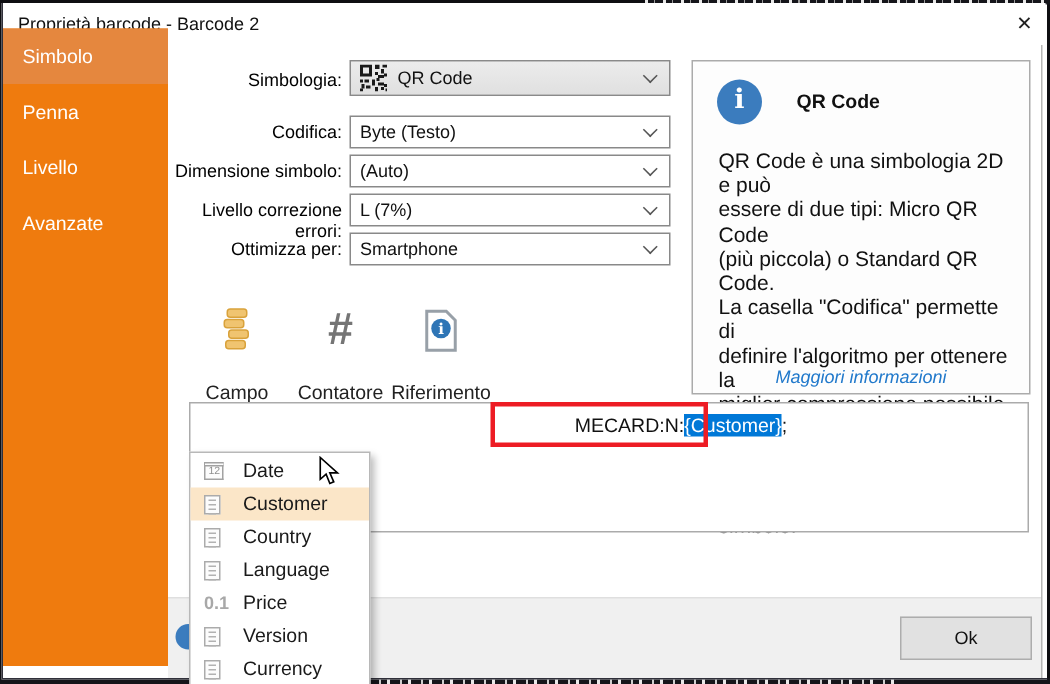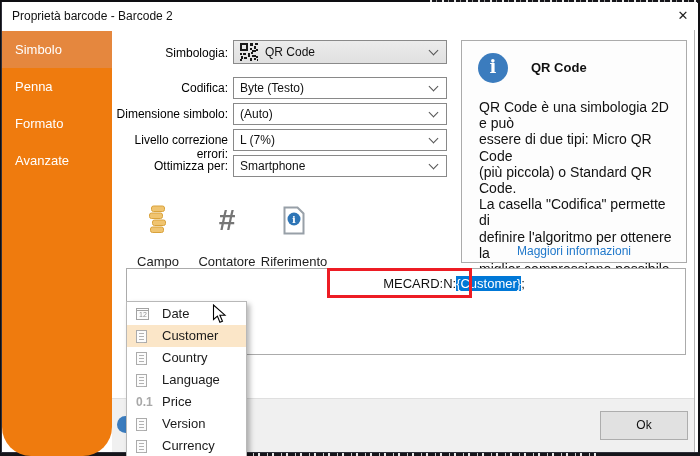--- a/index.html
+++ b/index.html
@@ -19,41 +19,41 @@
   .titlebar{position:absolute;left:2px;top:2px;width:695px;height:26px;background:#fff;}
   .title{position:absolute;left:10px;top:7px;font-size:12px;color:#111;}
   .close{position:absolute;left:668px;top:4px;width:26px;height:20px;text-align:center;
          font-size:13px;color:#222;line-height:20px;cursor:default;}
 
   
   .gutter-white{position:absolute;left:695px;top:3px;width:3px;height:449px;background:#fff;}
   .gutter-line{position:absolute;left:694px;top:30px;width:1px;height:422px;background:#b6b6b6;}
 
   
-  .sidebar{position:absolute;left:2px;top:31px;width:110px;height:425px;background:#ef7b0e;border-radius:29px;}
+  .sidebar{position:absolute;left:2px;top:19px;width:110px;height:425px;background:#ef7b0e;}
   .side-item{height:37px;line-height:37px;padding-left:13px;color:#fff;font-size:13px;cursor:default;}
   .side-item.selected{background:#e5873e;}
 
   
   .frm-label{position:absolute;left:115px;width:113px;text-align:right;font-size:12px;color:#000;}
   .combo{position:absolute;left:233px;width:214px;border:1px solid #898989;background:#fff;
          display:flex;align-items:center;padding:0 24px 0 6px;font-size:12px;color:#111;}
   .combo.grey{background:linear-gradient(#ececec,#e0e0e0);border-color:#8a8a8a;}
   .combo .chev{position:absolute;right:9px;top:50%;width:7px;height:7px;margin-top:-5px;
          border-right:1px solid #555;border-bottom:1px solid #555;transform:rotate(45deg);}
   .combo .qr{margin-right:7px;flex:0 0 auto;}
 
   
   .info{position:absolute;left:461px;top:40px;width:226px;height:223px;background:#fdfdfd;border:1px solid #ababab;}
   .info-circle{position:absolute;left:16px;top:12px;width:30px;height:30px;border-radius:50%;background:#3b7cbe;}
   .info-circle span{position:absolute;left:0;top:4px;width:100%;text-align:center;color:#fff;
          font-family:"DejaVu Serif",serif;font-weight:bold;font-size:18px;line-height:20px;}
   .info-title{position:absolute;left:69px;top:19px;font-size:13px;font-weight:bold;color:#111;}
   .info-body{position:absolute;left:17px;top:58px;width:198px;font-size:14px;line-height:16.2px;color:#111;white-space:pre-line;}
-  .info-link{position:absolute;left:0;top:203px;width:100%;text-align:center;font-size:12px;color:#2179cb;cursor:pointer;}
+  .info-link{position:absolute;left:0;top:203px;width:100%;text-align:center;font-size:12px;color:#2179cb;cursor:pointer;font-style:italic;}
 
   
   .tbtn{position:absolute;top:202px;height:70px;text-align:center;cursor:default;}
   .tbtn .icobox{height:36px;display:flex;align-items:center;justify-content:center;}
   .tbtn .tlabel{font-size:13px;color:#222;margin-top:16px;}
   .tbtn .caret{width:0;height:0;margin:5px auto 0;border-left:4px solid transparent;
                border-right:4px solid transparent;border-top:4px solid #8a8a8a;}
   .hash{font-size:30px;font-weight:bold;color:#757575;line-height:30px;}
 
   
@@ -100,21 +100,21 @@
     <span class="title">Proprietà barcode - Barcode 2</span>
     <span class="close">✕</span>
   </div>
 
   <div class="gutter-white"></div>
   <div class="gutter-line"></div>
 
   <div class="sidebar">
     <div class="side-item selected">Simbolo</div>
     <div class="side-item">Penna</div>
-    <div class="side-item">Formato</div>
+    <div class="side-item">Livello</div>
     <div class="side-item">Avanzate</div>
   </div>
 
   <div class="frm-label" style="top:46px">Simbologia:</div>
   <div class="combo grey" style="top:40px;height:24px">
     <svg class="qr" width="18" height="18" viewBox="0 0 18 18">
       <g fill="#1a1a1a">
         <path d="M0 0h8v8H0zm2 2v4h4V2z" fill-rule="evenodd"></path>
         <rect x="10" y="0" width="3" height="3"></rect>
           <rect x="15" y="0" width="3" height="2"></rect>

